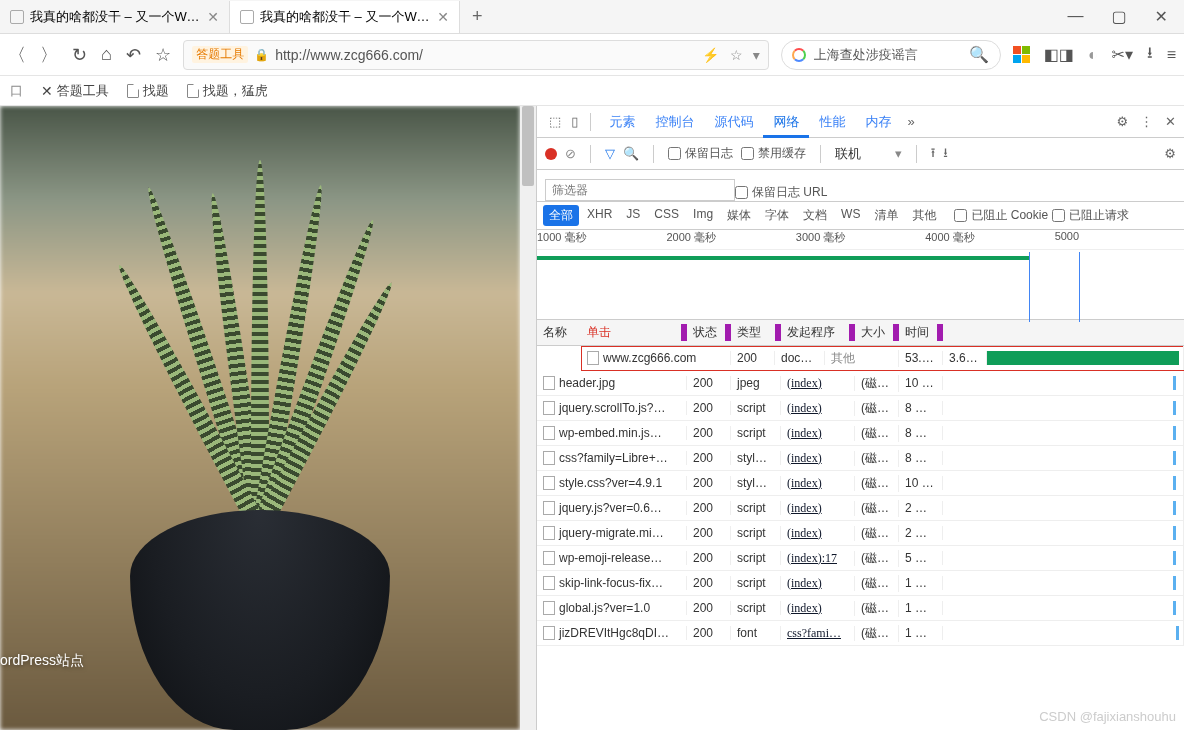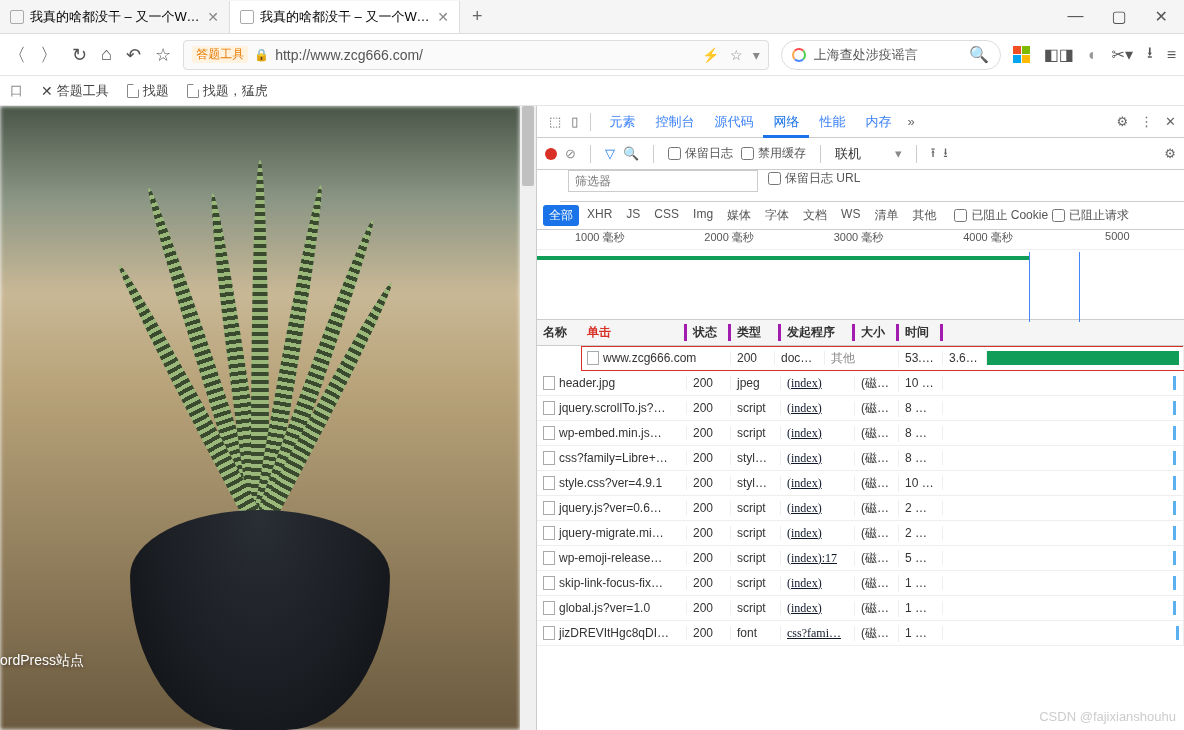--- a/index.html
+++ b/index.html
@@ -52,34 +52,34 @@
 .dt-sep { width: 1px; height: 18px; background: #ccc; margin: 0 6px; }
 .dt-tab { padding: 6px 10px; cursor: pointer; color: #3b82f6; }
 .dt-tab.active { border-bottom: 3px solid #1a73e8; color: #1a73e8; margin-bottom:-1px; padding-bottom:4px; }
 .dt-right { margin-left: auto; display: flex; gap: 12px; color: #666; }
 .dt-bar { height: 32px; display: flex; align-items: center; gap: 8px; border-bottom: 1px solid #ccc; padding: 0 8px; }
 .rec { width: 12px; height: 12px; background: #d93025; border-radius: 50%; }
 .no-sym { color: #888; }
 .filter-icn { color: #1a73e8; }
 .chk { display: flex; align-items: center; gap: 4px; font-size: 12px; color: #555; }
 .online { display: flex; align-items: center; gap: 4px; }
-.dt-bar2 { height: 32px; display: flex; align-items: flex-start; gap: 10px; border-bottom: 1px solid #ccc; padding: 0 8px; margin-left: 23px; }
+.dt-bar2 { height: 32px; display: flex; align-items: flex-end; border-bottom: 1px solid #ccc; padding: 0 8px; }
 .filter-input { width: 190px; height: 22px; border: 1px solid #ccc; padding: 0 6px; font-size: 12px; }
 .dt-types { height: 28px; display: flex; align-items: center; gap: 4px; border-bottom: 1px solid #ccc; padding: 0 6px; font-size: 12px; flex-wrap: nowrap; overflow:hidden; }
 .type-btn { padding: 2px 6px; cursor: pointer; color: #555; white-space:nowrap; }
 .type-btn.active { background: #1a73e8; color: #fff; border-radius: 3px; }
 .timeline { height: 90px; border-bottom: 1px solid #ccc; position: relative; }
 .tl-labels { height: 20px; display: flex; font-size: 11px; color: #555; }
-.tl-labels span { flex: 1; text-align: center; padding-right: 4px; border-bottom: 1px solid #eee; }
+.tl-labels span { flex: 1; text-align: left; padding-right: 4px; border-bottom: 1px solid #eee; }
 .tl-green { position: absolute; top: 26px; left: 0; width: 76%; height: 4px; background: #0f9d58; }
 .tl-blue { position: absolute; top: 22px; left: 76%; width: 1px; height: 70px; background: #4285f4; }
 .tl-blue2 { position: absolute; top: 22px; right: 16%; width: 1px; height: 70px; background: #4285f4; }
 .net-table { flex: 1; overflow: hidden; }
 .net-head { display: grid; grid-template-columns: 150px 44px 50px 74px 44px 44px 1fr; height: 26px; border-bottom: 1px solid #ccc; background: #f5f5f5; font-size: 12px; align-items: center; }
-.net-head > div { padding: 0 6px; border-right: 3px solid #a21caf; white-space:nowrap; overflow:hidden;font-weight:bold; }
+.net-head > div { padding: 0 6px; border-right: 6px solid #a21caf; white-space:nowrap; overflow:hidden; }
 .click-hint { color: #d93025; font-size: 12px; margin-left: 20px; }
 .net-row { display: grid; grid-template-columns: 150px 44px 50px 74px 44px 44px 1fr; height: 25px; border-bottom: 1px solid #eee; font-size: 12px; align-items: center; }
 .net-row > div { padding: 0 6px; border-right: 1px solid #eee; white-space: nowrap; overflow: hidden; text-overflow: ellipsis; }
 .net-row.sel { outline: 1px solid #d93025; outline-offset: -1px; margin-left: 44px; }
 .net-row .name { display: flex; align-items: center; gap: 4px; }
 .file-icn { width: 12px; height: 14px; border: 1px solid #aaa; flex-shrink: 0; }
 .initiator { color: #0f172a; text-decoration: underline; cursor: pointer; font-family: Liberation Serif, serif; }
 .init-other { color: #888; }
 .wf-cell { position: relative; height: 100%; }
 .wf-bar { position: absolute; top: 5px; height: 14px; background: #0f9d58; }

